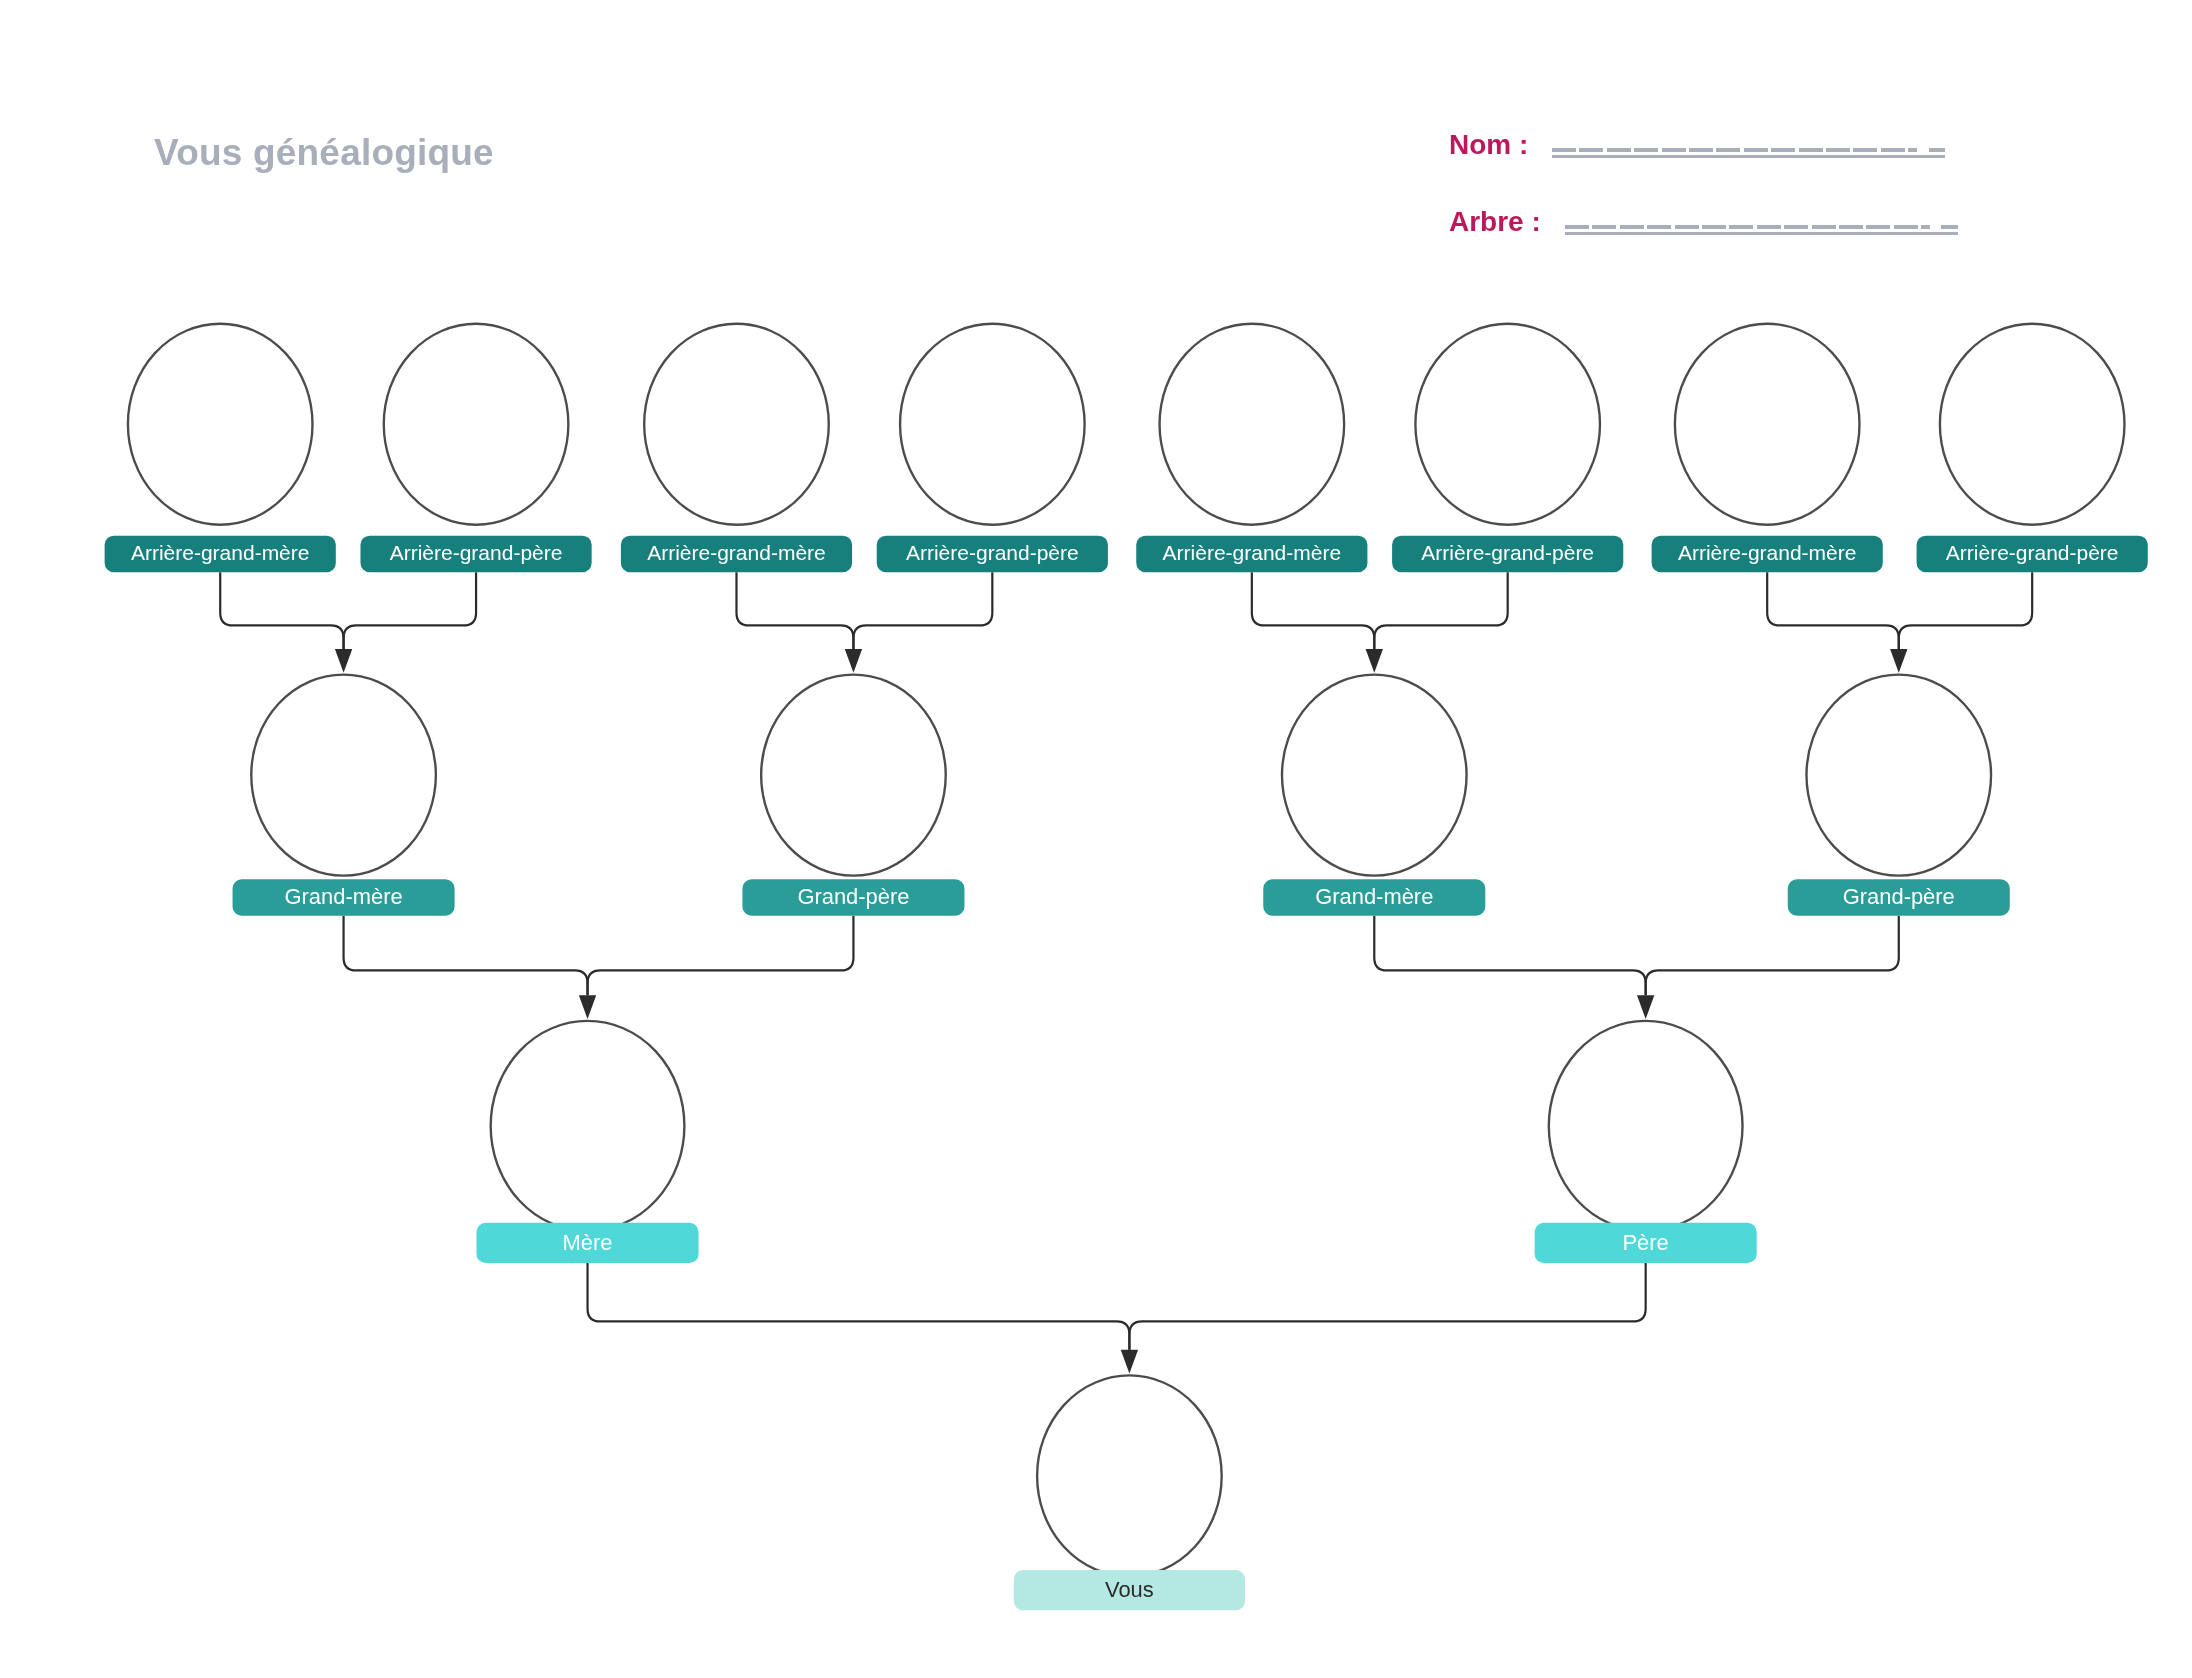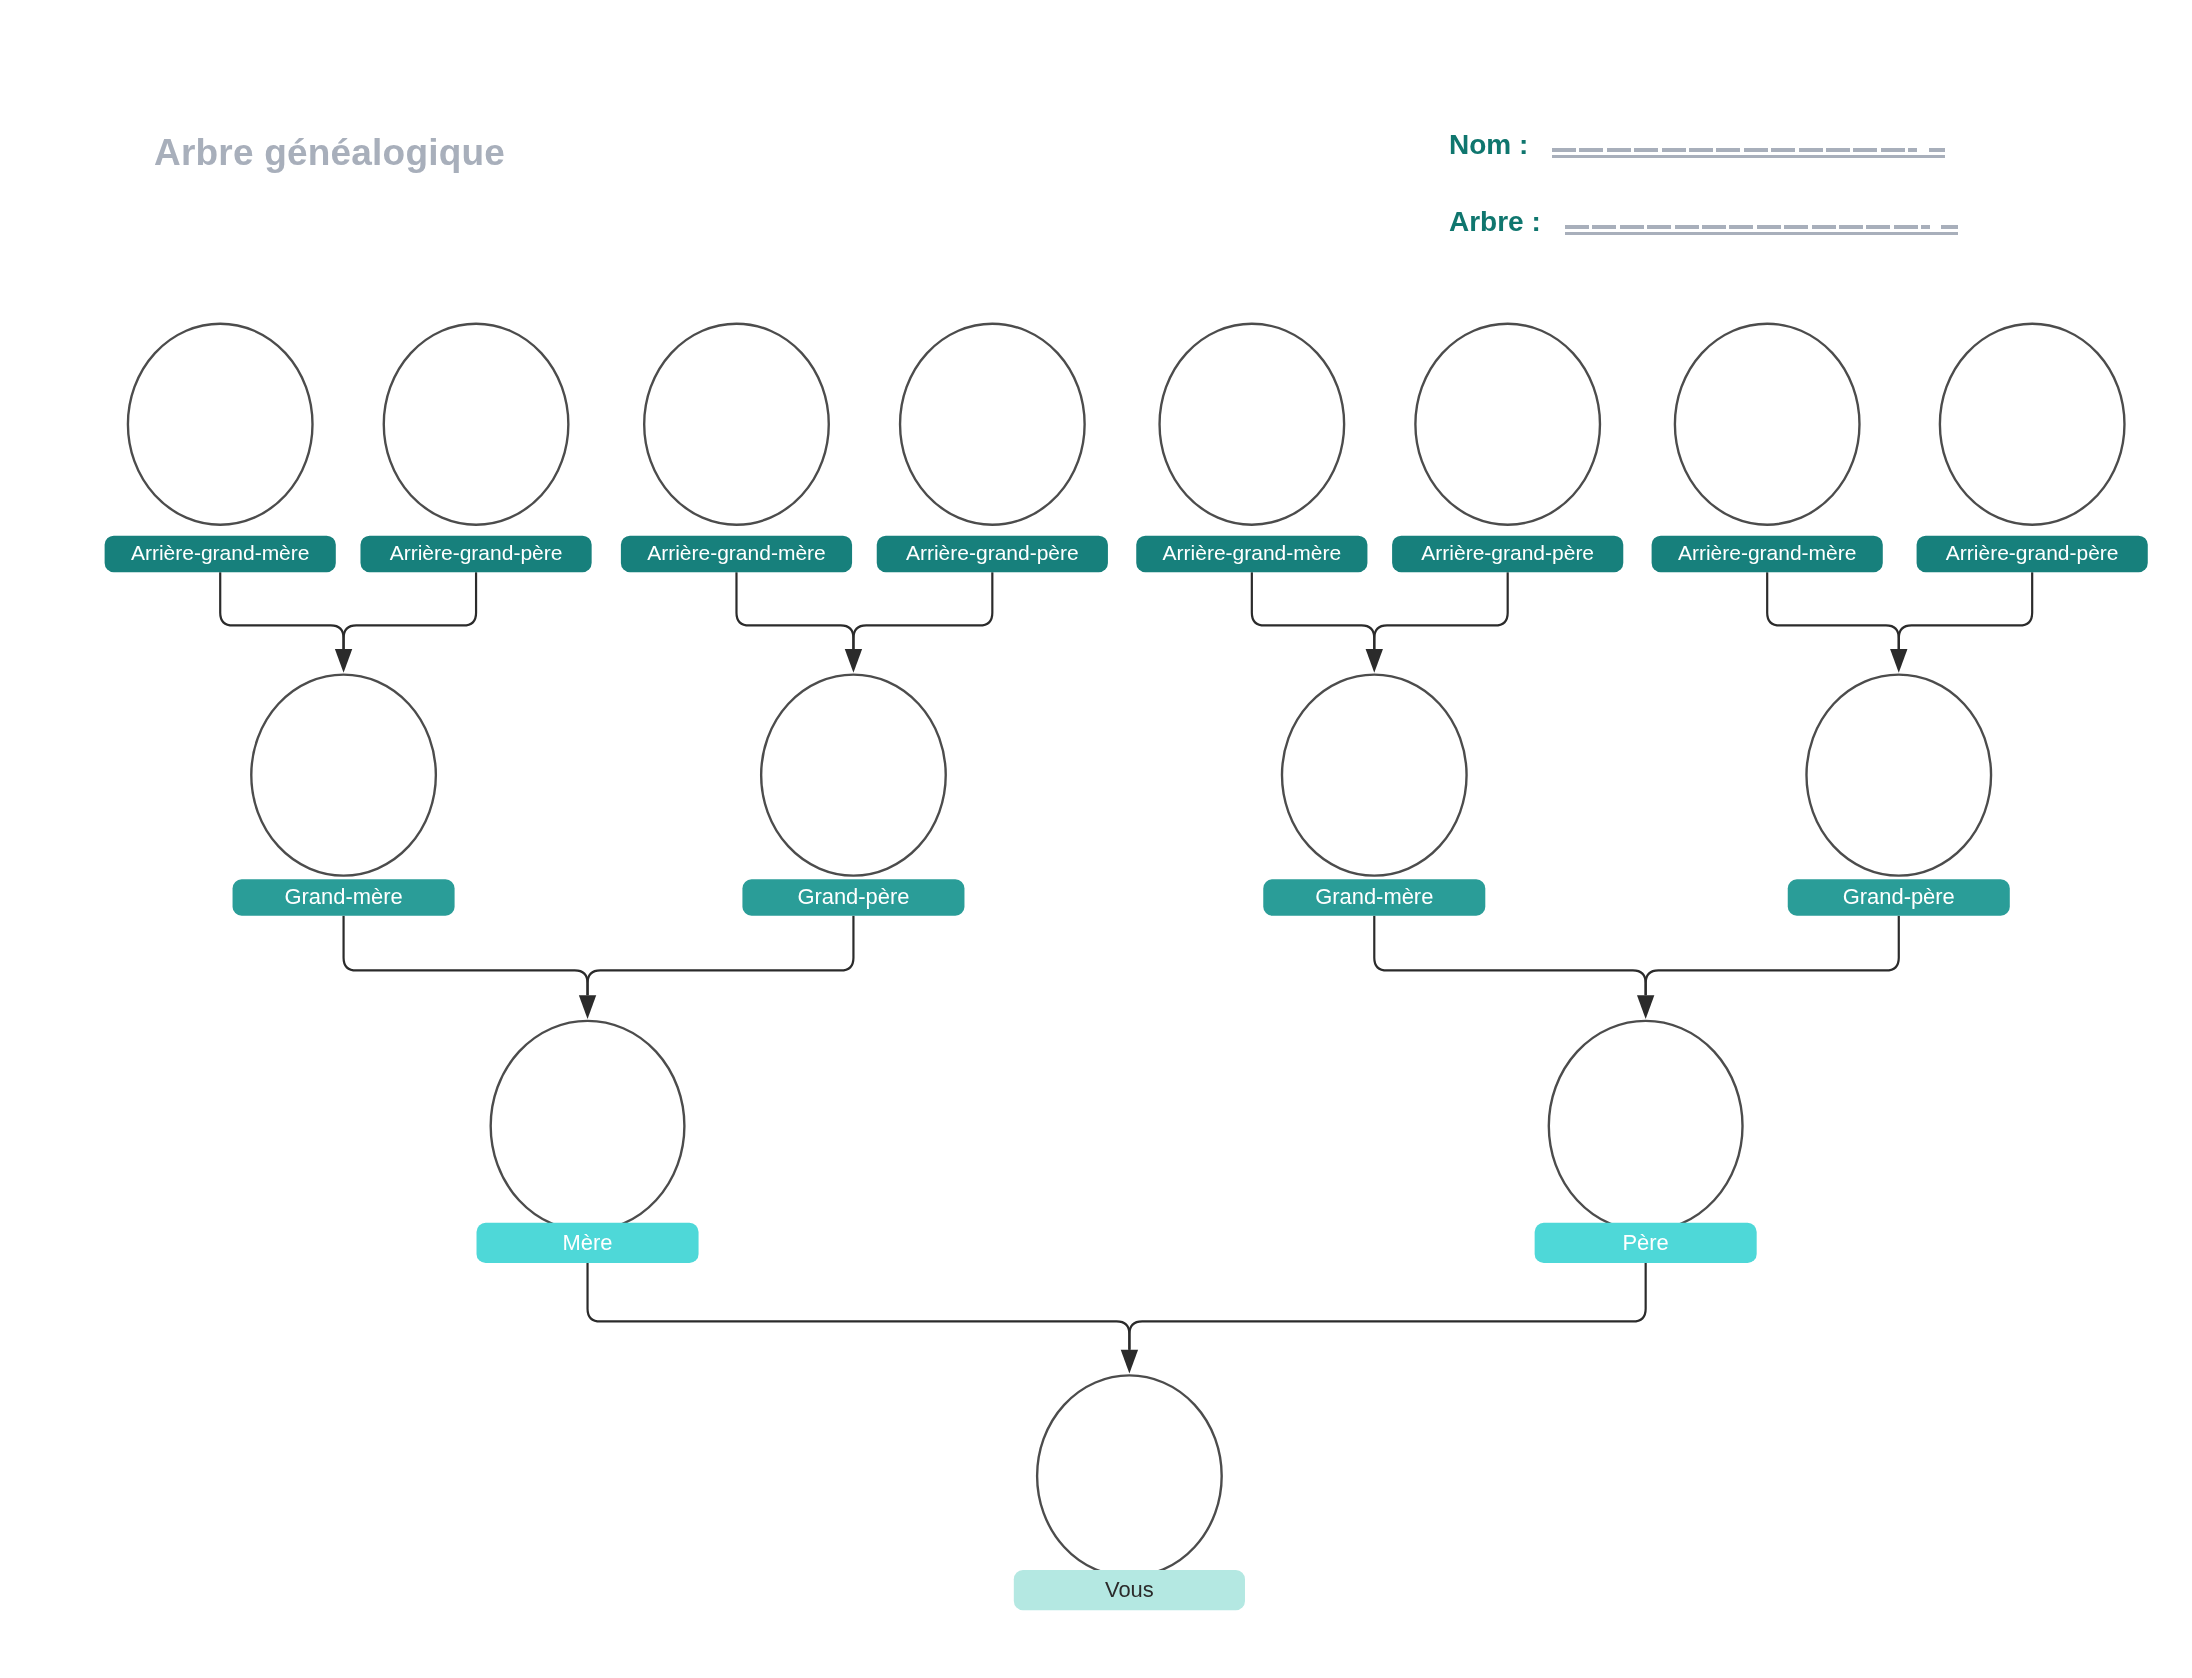--- a/index.html
+++ b/index.html
@@ -31,21 +31,21 @@
     position: absolute;
     display: flex;
     align-items: flex-end;
     white-space: nowrap;
   }
   .field-nom { left: 1449px; top: 128px; }
   .field-date { left: 1449px; top: 205px; }
   .field-label {
     font-size: 28px;
     font-weight: bold;
-    color: #0f766e;
+    color: #be185d;
     margin-right: 24px;
     line-height: 1;
   }
   .field-lines {
     position: relative;
     width: 393px;
     height: 31px;
   }
   .field-line-dash {
     position: absolute;
@@ -95,21 +95,21 @@
     font-family: "Liberation Sans", sans-serif;
     text-anchor: middle;
     dominant-baseline: middle;
   }
 </style>
 </head>
 <body>
 
 <div id="page">
 
-  <div class="page-title">Arbre généalogique</div>
+  <div class="page-title">Vous généalogique</div>
 
   <div class="field-row field-nom">
     <span class="field-label">Nom :</span>
     <span class="field-lines">
       <span class="field-line-dash"></span>
       <span class="field-line-tail"></span>
       <span class="field-line-solid"></span>
     </span>
   </div>
 

